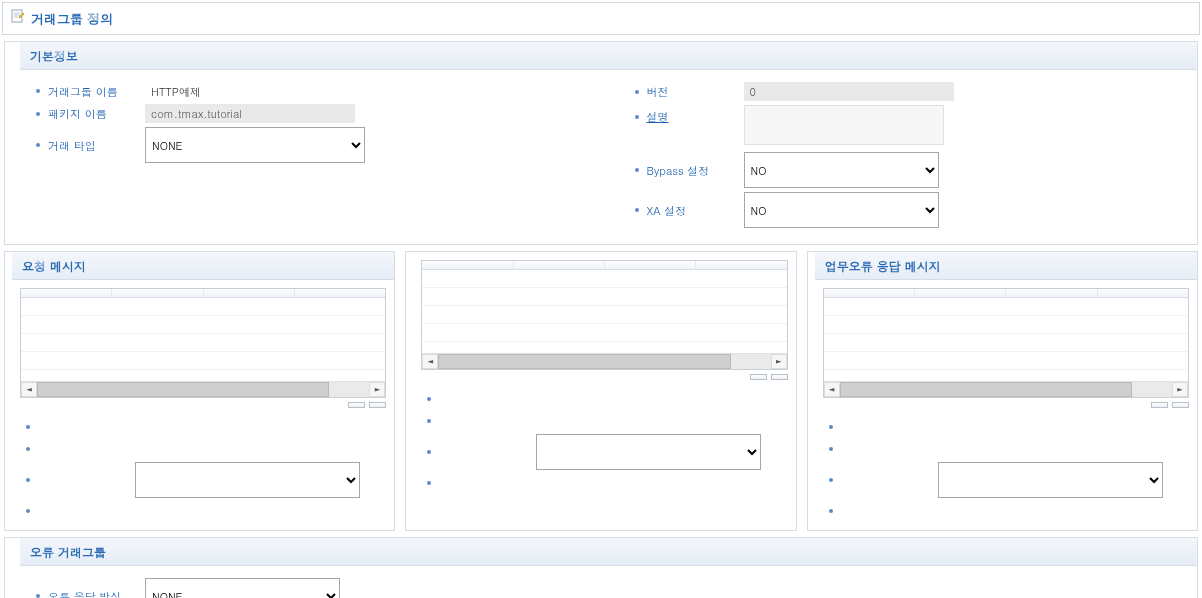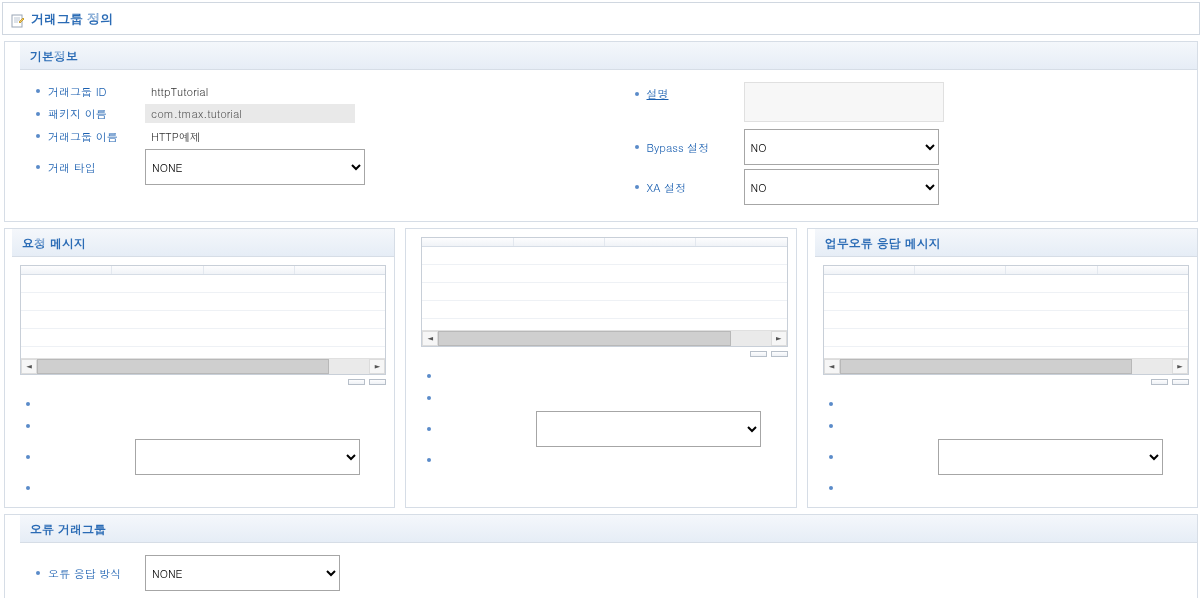--- a/index.html
+++ b/index.html
@@ -1,18 +1,18 @@
 <!DOCTYPE html>
 <html><head>
 <meta charset="utf-8">
 <style>
 * { box-sizing: border-box; margin: 0; padding: 0; }
 body { font-family: "Malgun Gothic", "맑은 고딕", Dotum, sans-serif; font-size: 11px; color: #333; background: #fff; padding: 2px; }
 
-.page-header { display: flex; align-items: flex-end; padding: 6px 8px; border: 1px solid #d0d7e0; background: #fff; }
+.page-header { display: flex; align-items: flex-start; padding: 6px 8px; border: 1px solid #d0d7e0; background: #fff; }
 .page-header .icon { width: 14px; height: 14px; margin-right: 6px; display: inline-flex; align-items: center; justify-content: center; }
 .page-header .title { color: #2a6bb5; font-weight: bold; font-size: 13px; }
 
 .panel { border: 1px solid #d6dde6; margin: 6px 2px 0 2px; background: #fff; padding-left: 15px; }
 .panel-header { background: linear-gradient(#f4f7fb, #e6edf6); padding: 5px 10px; color: #2a6bb5; font-weight: bold; font-size: 12px; border-bottom: 1px solid #d6dde6; }
 .panel-body { padding: 10px 10px 14px 10px; }
 
 .basic-grid { display: flex; gap: 40px; }
 .basic-col { flex: 1; }
 
@@ -70,52 +70,52 @@
 
 <div class="panel">
   <div class="panel-header">기본정보</div>
   <div class="panel-body">
     <div class="basic-grid">
 
       <div class="basic-col">
         <div class="field-row">
           <div class="field-label">
               <span class="bullet"></span>
-              <span>거래그룹 ID</span>
-            </div>
-          <div class="field-value"><span class="static">httpTutorial</span></div>
+              <span>거래그룹 이름</span>
+            </div>
+          <div class="field-value"><span class="static">HTTP예제</span></div>
         </div>
         <div class="field-row">
           <div class="field-label">
               <span class="bullet"></span>
               <span>패키지 이름</span>
             </div>
           <div class="field-value"><span class="readonly">com.tmax.tutorial</span></div>
-        </div>
-        <div class="field-row">
-          <div class="field-label">
-              <span class="bullet"></span>
-              <span>거래그룹 이름</span>
-            </div>
-          <div class="field-value"><span class="static">HTTP예제</span></div>
         </div>
         <div class="field-row">
           <div class="field-label">
               <span class="bullet"></span>
               <span>거래 타입</span>
             </div>
           <div class="field-value">
             <select>
               <option>NONE</option>
             </select>
           </div>
         </div>
       </div>
 
       <div class="basic-col">
+        <div class="field-row">
+          <div class="field-label">
+              <span class="bullet"></span>
+              <span>버전</span>
+            </div>
+          <div class="field-value"><span class="readonly">0</span></div>
+        </div>
         <div class="field-row" style="align-items:flex-start;">
           <div class="field-label" style="padding-top:4px;text-decoration:underline;">
               <span class="bullet"></span>
               <span>설명</span>
             </div>
           <div class="field-value"><textarea value="" style=""></textarea></div>
         </div>
         <div class="field-row">
           <div class="field-label">
               <span class="bullet"></span>

